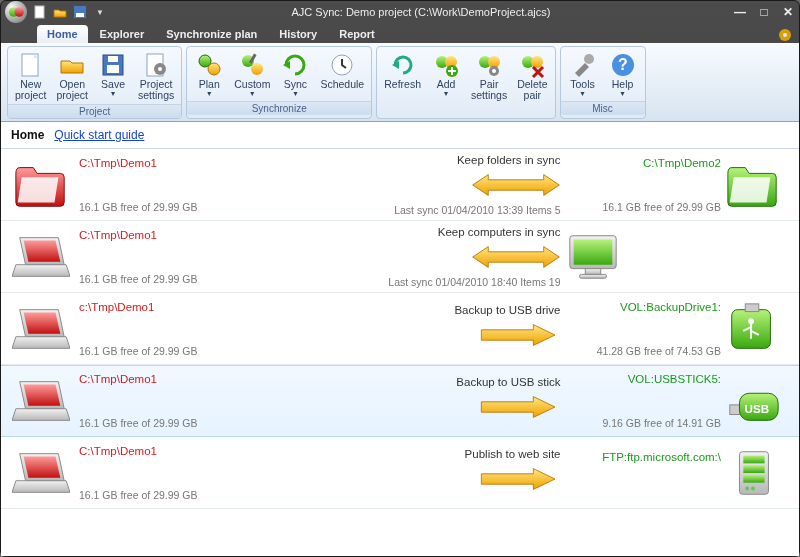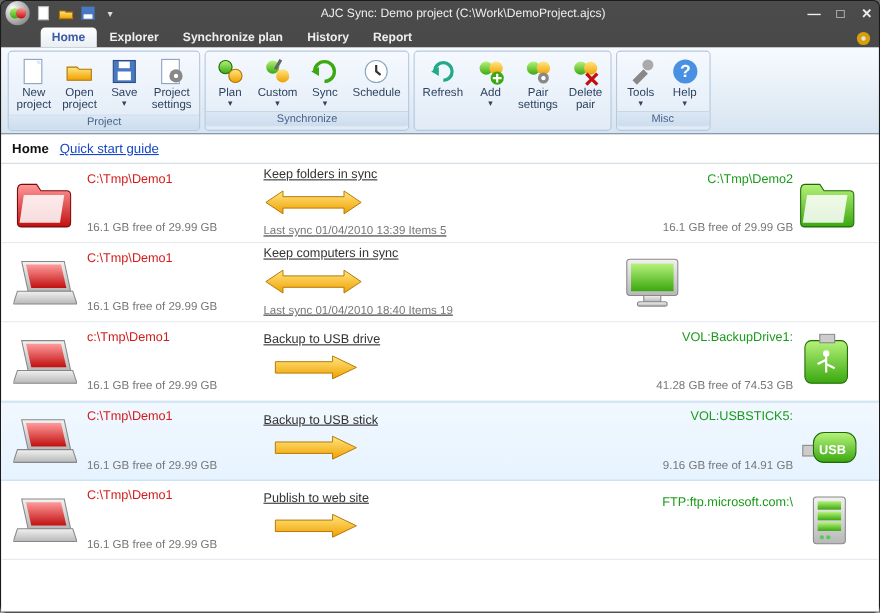--- a/index.html
+++ b/index.html
@@ -138,21 +138,21 @@
   }
   .pair.sel {
     background: linear-gradient(#f1f8ff, #e6f3ff);
     border-top:1px solid #b7d9f4;
     border-bottom:1px solid #b7d9f4;
   }
   .pair .big-icon { width:64px; height:56px; display:flex;align-items:center;justify-content:center; }
   .pair .big-icon svg { width:58px; height:52px; }
   .pair .big-icon.right svg { width:58px; height:52px; }
   .col { display:flex; flex-direction:column; gap:4px; }
-  .col.center { text-align:center; align-items:flex-start;text-decoration:underline; }
+  .col.center { text-align:center; align-items:flex-end; }
   .col.right { text-align:right; align-items:flex-end; }
   .path-left { color:#d41b1b; font-size:11.5px; }
   .path-right { color:#1a9a1a; font-size:11.5px; }
   .action { color:#333; font-size:11.5px; margin-bottom:2px; }
   .meta { color:#777; font-size:10.5px; }
   .arrow svg { width:90px; height:26px; }
   
   .content::-webkit-scrollbar { width:14px; }
   .content::-webkit-scrollbar-track { background:#eef2f6; }
   .content::-webkit-scrollbar-thumb { background:#c3d1e0; border:1px solid #a8bdd1; border-radius:2px; }

